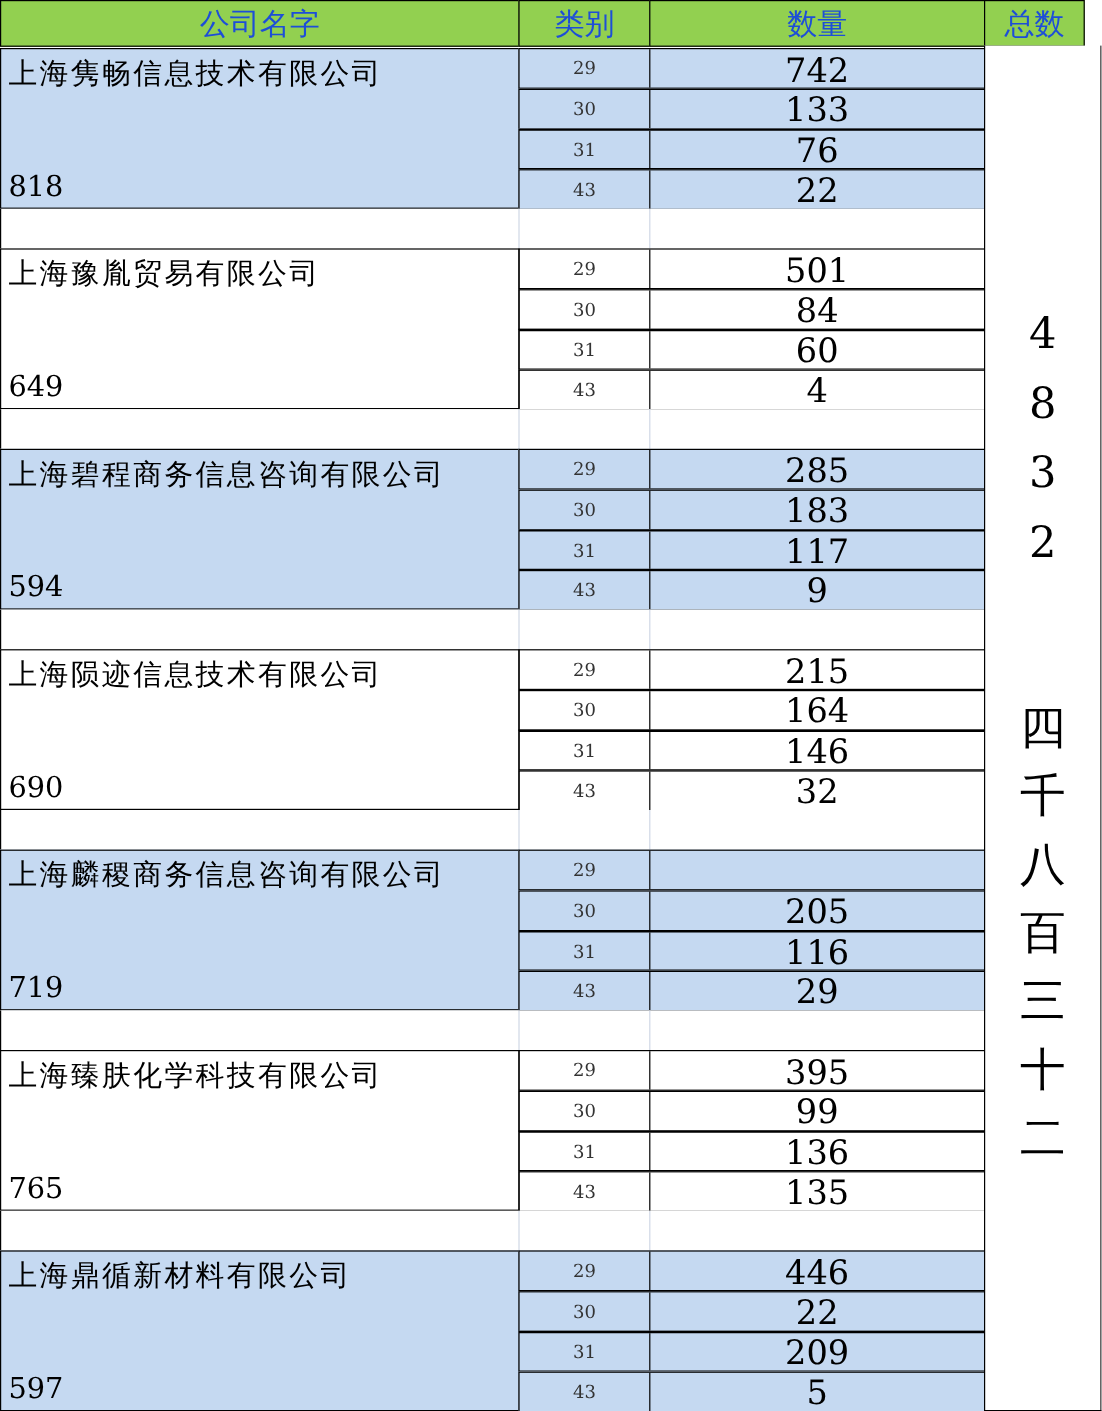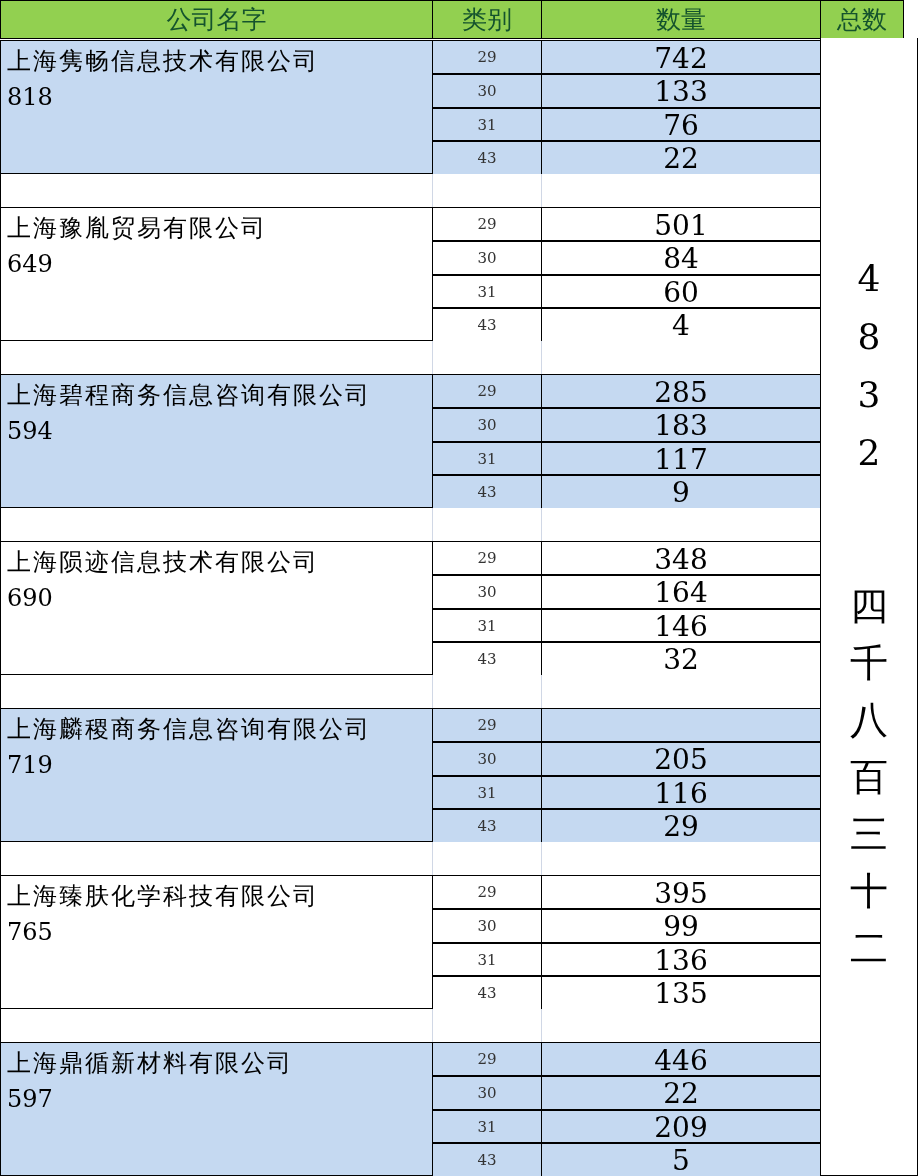--- a/index.html
+++ b/index.html
@@ -3,31 +3,31 @@
   <meta charset="utf-8">
   <style>
     html, body { margin: 0; padding: 0; background: #ffffff; }
     body { width: 918px; height: 1176px; position: relative; overflow: hidden;
            font-family: "DejaVu Serif", "Liberation Serif", serif; color: #000; }
     .sheet { position: absolute; left: 0; top: 0; width: 918px; height: 1176px; }
     .hdr { position: absolute; top: 0; height: 39px; background: #92d050;
            border: 1px solid #000; box-sizing: border-box;
            display: flex; align-items: center; justify-content: center;
            font-family: "DejaVu Sans", "Liberation Sans", sans-serif;
-           font-size: 25px; color: #14532d; }
+           font-size: 25px; color: #1d4ed8; }
     .c-name { left: 0; width: 433px; }
     .c-cat  { left: 432px; width: 110px; }
     .c-qty  { left: 541px; width: 280px; }
     .c-tot  { left: 820px; width: 84px; }
 
     .block { position: absolute; left: 0; width: 821px; height: 134px; }
     .block.blue .name-cell, .block.blue .row { background: #c5d9f1; }
     .name-cell { position: absolute; left: 0; top: 0; width: 433px; height: 134px;
                  border: 1px solid #000; box-sizing: border-box;
-                 display: flex; flex-direction: column; justify-content: flex-start;
+                 display: flex; flex-direction: column; justify-content: space-between;
                  padding-left: 6px; padding-top: 2px; }
     .name-cell .cname { font-family: "DejaVu Sans", "Liberation Sans", sans-serif;
                         font-size: 24px; letter-spacing: 2px; line-height: 36px; white-space: nowrap; }
     .name-cell .csum { font-size: 24px; line-height: 36px; }
     .row { position: absolute; left: 432px; width: 389px; height: 34px;
            border: 1px solid #000; box-sizing: border-box; display: flex; text-align: right; }
     .row .cat { width: 109px; border-right: 1.5px solid #000; box-sizing: border-box;
                 display: flex; align-items: center; justify-content: center;
                 font-size: 15px; color: #333; }
     .row .qty { flex: 1; display: flex; align-items: center; justify-content: center;
@@ -153,21 +153,21 @@
         <div class="g3"></div>
         <div class="g4"></div>
       </div>
       <div class="block white" style="top: 541px;">
         <div class="name-cell">
           <span class="cname">上海陨迹信息技术有限公司</span>
           <span class="csum">690</span>
         </div>
         <div class="row" style="top:0px">
           <div class="cat">29</div>
-          <div class="qty">348</div>
+          <div class="qty">215</div>
         </div>
         <div class="row" style="top:33.5px">
           <div class="cat">30</div>
           <div class="qty">164</div>
         </div>
         <div class="row thick" style="top:67px">
           <div class="cat">31</div>
           <div class="qty">146</div>
         </div>
         <div class="row" style="top:100.5px">

